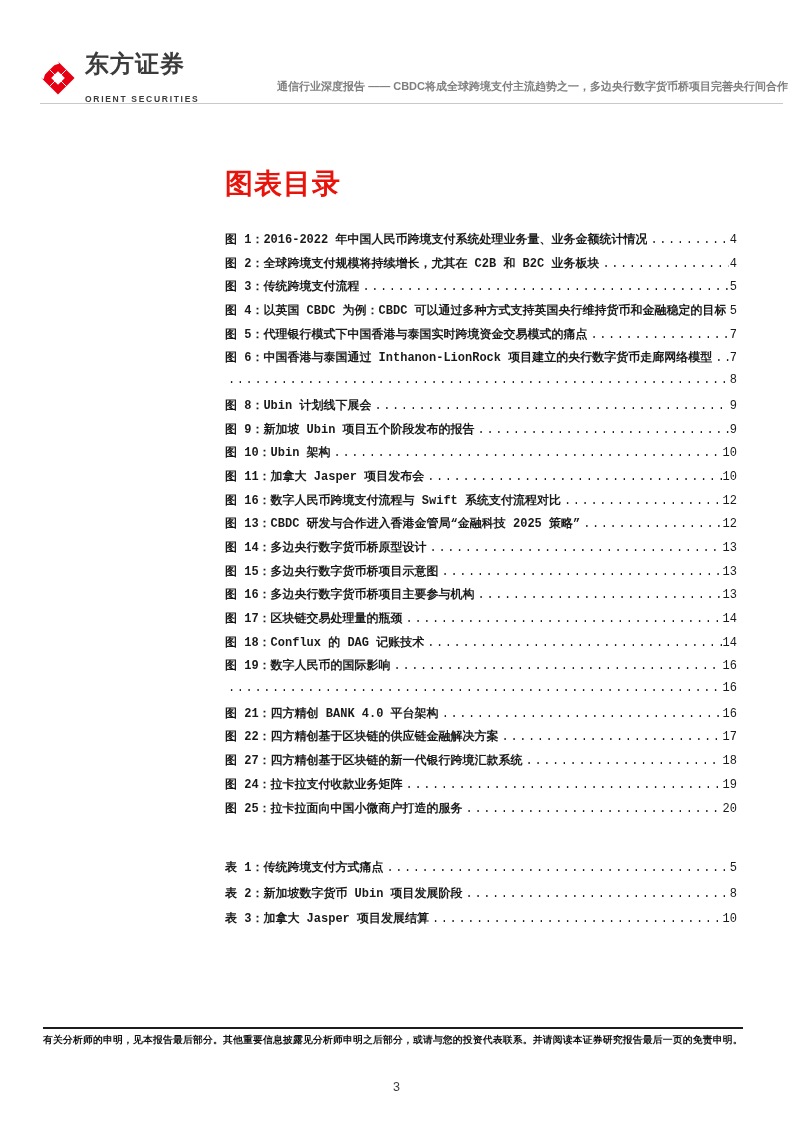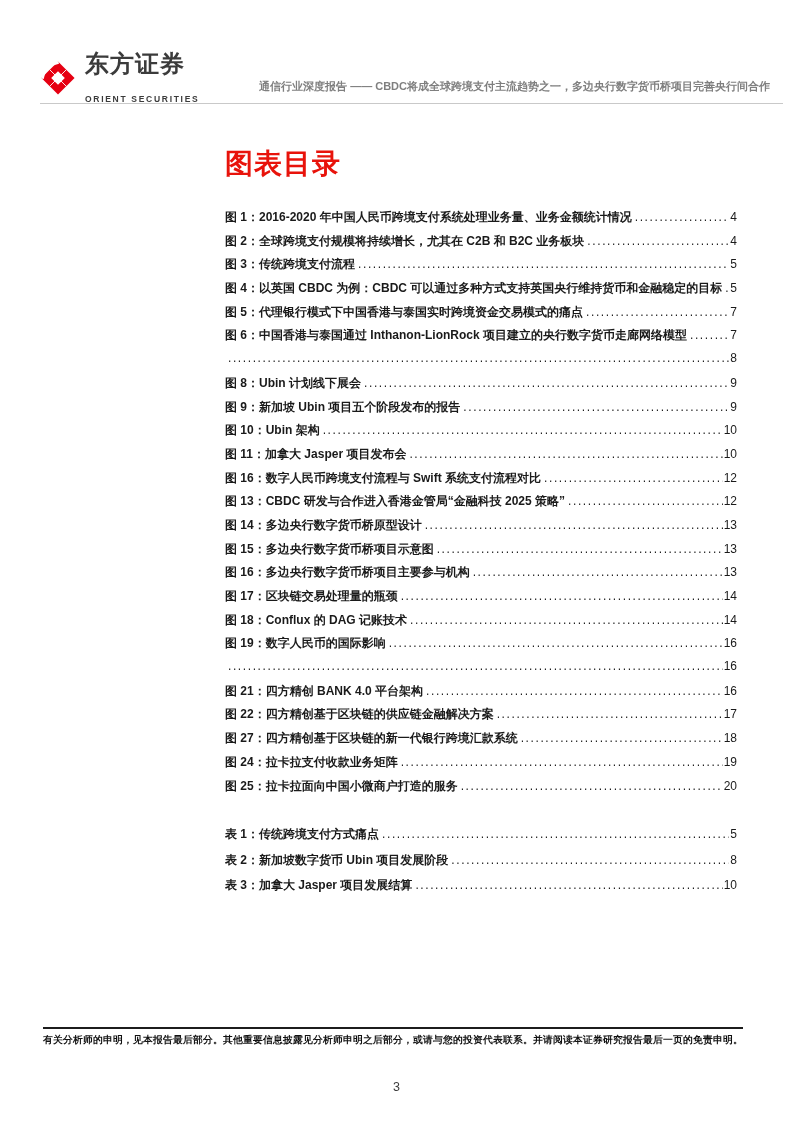--- a/index.html
+++ b/index.html
@@ -34,48 +34,49 @@
   }
   .brand-text .brand-en {
     font-size: 8.5px;
     font-weight: 700;
     color: #3b3b3b;
     letter-spacing: 1.7px;
     margin-top: 18px;
   }
   .header-report-title {
     position: absolute;
-    right: 23px; top: 79px;
+    right: 5px; top: 79px;
     font-size: 11px;
     font-weight: 700;
     color: #7f7f7f;
     white-space: nowrap;
   }
   .header-divider {
     position: absolute;
     left: 40px; right: 10px; top: 103px;
     height: 1px;
     background: #c9c9c9;
   }
 
   
   .content {
     position: absolute;
-    left: 225px; top: 146px;
+    left: 225px; top: 168px;
     width: 512px;
+    font-family: Liberation Mono, monospace;
   }
   .toc-title {
     font-size: 28px;
     line-height: 36px;
     font-weight: 800;
     color: #e8130b;
     letter-spacing: 1px;
   }
   .toc-list.figures { margin-top: 27px; }
-  .toc-list.tables  { margin-top: 25px; }
+  .toc-list.tables  { margin-top: 36px; }
   .toc-row {
     display: flex;
     align-items: baseline;
     height: 23.7px;
     font-size: 12px;
     color: #1a1a1a;
     overflow: hidden;
   }
   .toc-list.tables .toc-row { height: 25.5px; }
   .toc-label {
@@ -107,21 +108,20 @@
   
   .footer-divider {
     position: absolute;
     left: 43px; right: 50px; top: 1027px;
     height: 2px;
     background: #1c1c1c;
   }
   .footer-disclaimer {
     position: absolute;
     left: 43px; right: 50px; top: 1034px;
-    text-align: center;
     font-size: 9.8px;
     font-weight: 700;
     color: #111111;
     letter-spacing: 0.2px;
   }
   .page-number {
     position: absolute;
     left: 0; right: 0; top: 1080px;
     text-align: center;
     font-size: 12.5px;
@@ -148,21 +148,21 @@
 
   <div class="header-report-title">通信行业深度报告 —— CBDC将成全球跨境支付主流趋势之一，多边央行数字货币桥项目完善央行间合作</div>
 
   <div class="header-divider"></div>
 
   <div class="content">
     <div class="toc-title">图表目录</div>
 
     <div class="toc-list figures">
   <div class="toc-row">
-    <span class="toc-label">图 1：2016-2020 年中国人民币跨境支付系统处理业务量、业务金额统计情况</span>
+    <span class="toc-label">图 1：2016-2022 年中国人民币跨境支付系统处理业务量、业务金额统计情况</span>
     <span class="toc-dots"></span>
     <span class="toc-page">4</span>
   </div>
 
   <div class="toc-row">
     <span class="toc-label">图 2：全球跨境支付规模将持续增长，尤其在 C2B 和 B2C 业务板块</span>
     <span class="toc-dots"></span>
     <span class="toc-page">4</span>
   </div>
 

